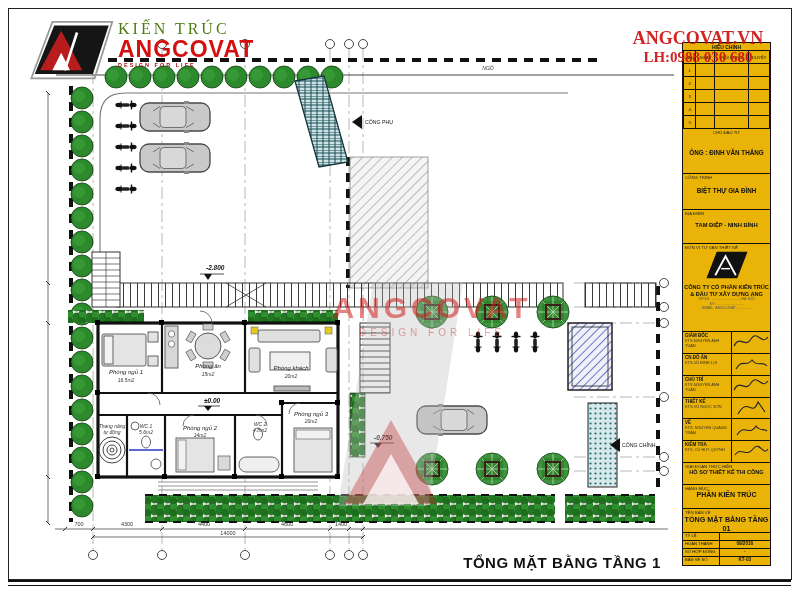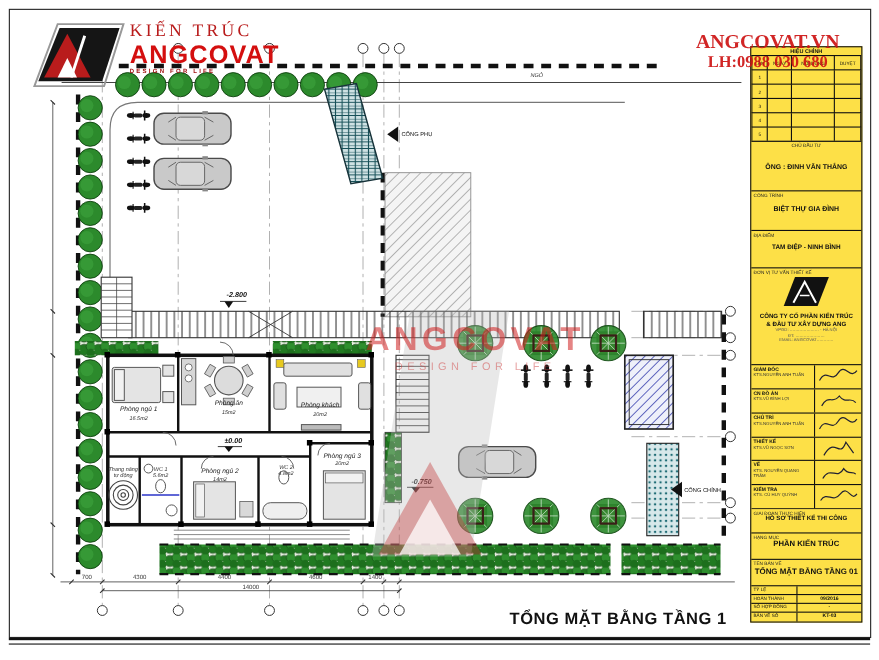--- a/index.html
+++ b/index.html
@@ -6,33 +6,33 @@
   .sheet{position:relative;width:799px;height:600px;background:#fff;overflow:hidden;
          font-family:"Liberation Sans","DejaVu Sans",sans-serif;color:#111;}
   .frame{position:absolute;left:8px;top:8px;width:782px;height:570px;border:1.3px solid #222;}
   .rule{position:absolute;left:8px;width:783px;}
   .rule1{top:580px;border-top:2.6px solid #111;}
   .rule2{top:585px;border-top:1.4px solid #111;}
 
   
   .logo{position:absolute;left:26px;top:20px;display:flex;align-items:flex-start;z-index:8;}
   .logo-text{margin-left:4px;}
-  .logo-top{font-family:"Liberation Serif","DejaVu Serif",serif;color:#b91c1c;font-size:16px;letter-spacing:3px;}
+  .logo-top{font-family:"Liberation Serif","DejaVu Serif",serif;color:#4d7c0f;font-size:16px;letter-spacing:3px;}
   .logo-name{color:#d40f0f;font-weight:bold;font-size:23px;letter-spacing:1px;line-height:1.0;}
   .logo-tag{color:#a11212;font-size:5.5px;font-weight:bold;letter-spacing:2px;margin-top:1px;}
 
   
   .contact{position:absolute;right:6px;top:28px;width:190px;text-align:center;z-index:9;
            font-family:"Liberation Serif","DejaVu Serif",serif;color:rgba(205,18,18,.92);font-weight:bold;}
   .contact-site{font-size:18px;}
   .contact-phone{font-size:15px;}
 
   
-  .tblock{position:absolute;left:682px;top:42px;width:102px;height:524px;border:1.6px solid #111;
-          display:flex;flex-direction:column;background:#fde047;box-sizing:border-box;}
+  .tblock{position:absolute;left:682px;top:42px;width:89px;height:524px;border:1.6px solid #111;
+          display:flex;flex-direction:column;background:#eab308;box-sizing:border-box;}
   .sec{border-bottom:1px solid #111;box-sizing:border-box;position:relative;overflow:hidden;}
   .seclabel{font-size:4.3px;color:#222;padding:1px 2px 0;}
   .secvalue{text-align:center;font-weight:bold;font-size:6.3px;}
   .rev-sec{height:86px;}
   .rev-title{text-align:center;font-size:5px;font-weight:bold;padding-top:1px;}
   table.rev{border-collapse:collapse;width:100%;table-layout:fixed;}
   table.rev th,table.rev td{border:0.8px solid #111;font-size:4.3px;height:12px;text-align:center;
     overflow:hidden;white-space:nowrap;font-weight:normal;padding:0;}
   .investor-sec{height:46px;}
   .project-sec{height:36px;}

